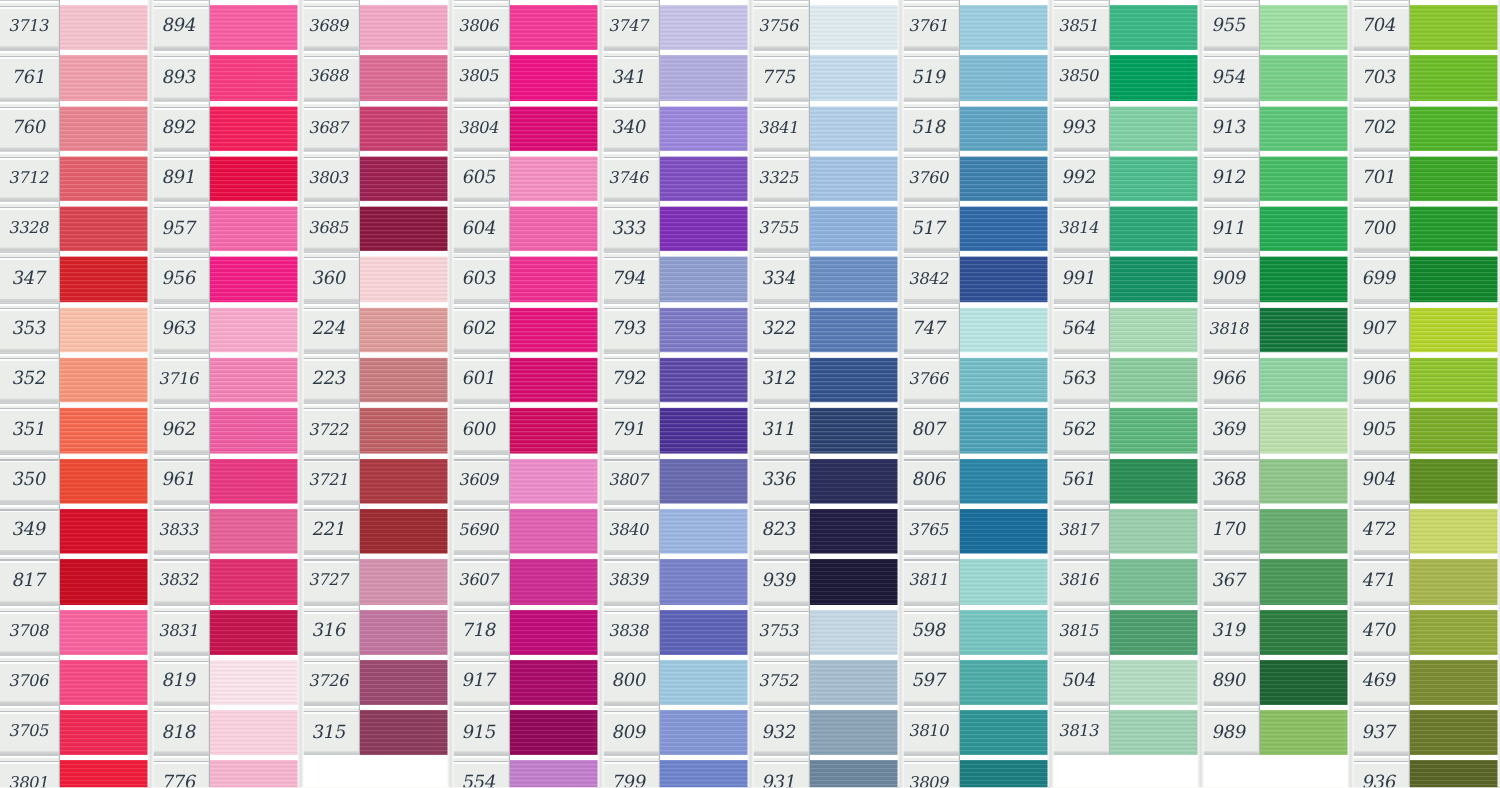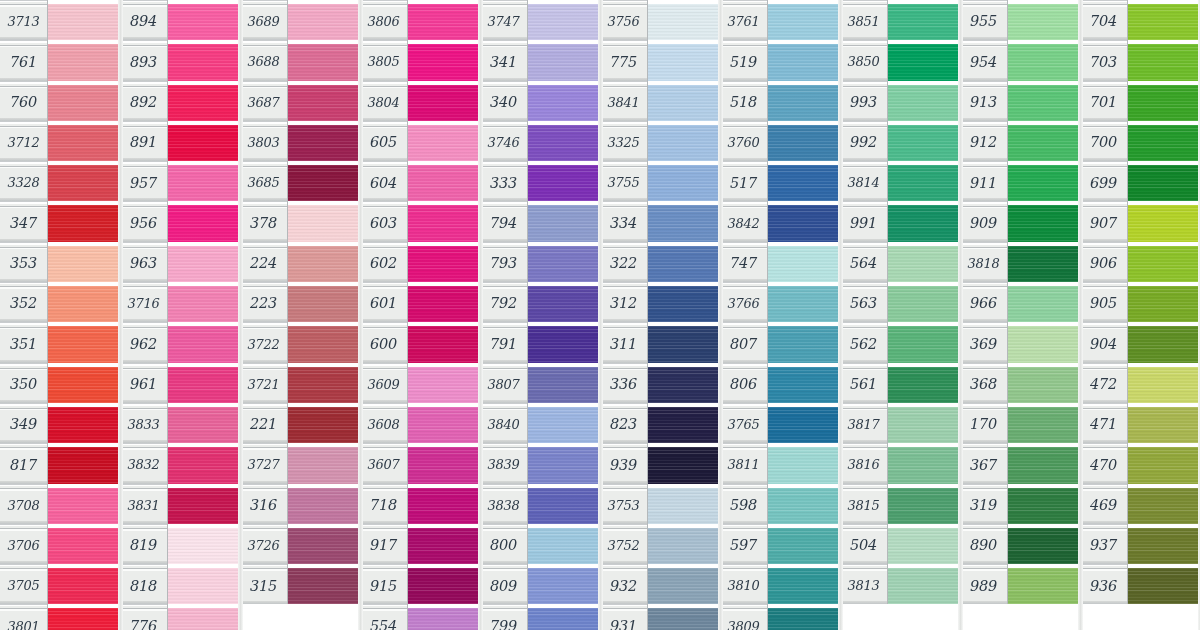--- a/index.html
+++ b/index.html
@@ -554,21 +554,21 @@
           </div>
           <div class="swatch">
             <div class="band" style="background: rgb(138, 23, 63);">
               <div class="tex"></div>
             </div>
             <div class="gap"></div>
           </div>
         </div>
         <div class="row">
           <div class="label-cell">
-            <span class="code">378</span>
+            <span class="code">360</span>
           </div>
           <div class="swatch">
             <div class="band" style="background: rgb(248, 212, 215);">
               <div class="tex"></div>
             </div>
             <div class="gap"></div>
           </div>
         </div>
         <div class="row">
           <div class="label-cell">
@@ -778,21 +778,21 @@
           </div>
           <div class="swatch">
             <div class="band" style="background: rgb(238, 142, 203);">
               <div class="tex"></div>
             </div>
             <div class="gap"></div>
           </div>
         </div>
         <div class="row">
           <div class="label-cell">
-            <span class="code small">3608</span>
+            <span class="code small">5690</span>
           </div>
           <div class="swatch">
             <div class="band" style="background: rgb(226, 99, 180);">
               <div class="tex"></div>
             </div>
             <div class="gap"></div>
           </div>
         </div>
         <div class="row">
           <div class="label-cell">
@@ -1741,20 +1741,31 @@
             </div>
             <div class="gap"></div>
           </div>
         </div>
         <div class="row">
           <div class="label-cell">
             <span class="code">703</span>
           </div>
           <div class="swatch">
             <div class="band" style="background: rgb(110, 189, 42);">
+              <div class="tex"></div>
+            </div>
+            <div class="gap"></div>
+          </div>
+        </div>
+        <div class="row">
+          <div class="label-cell">
+            <span class="code">702</span>
+          </div>
+          <div class="swatch">
+            <div class="band" style="background: rgb(78, 179, 40);">
               <div class="tex"></div>
             </div>
             <div class="gap"></div>
           </div>
         </div>
         <div class="row">
           <div class="label-cell">
             <span class="code">701</span>
           </div>
           <div class="swatch">

